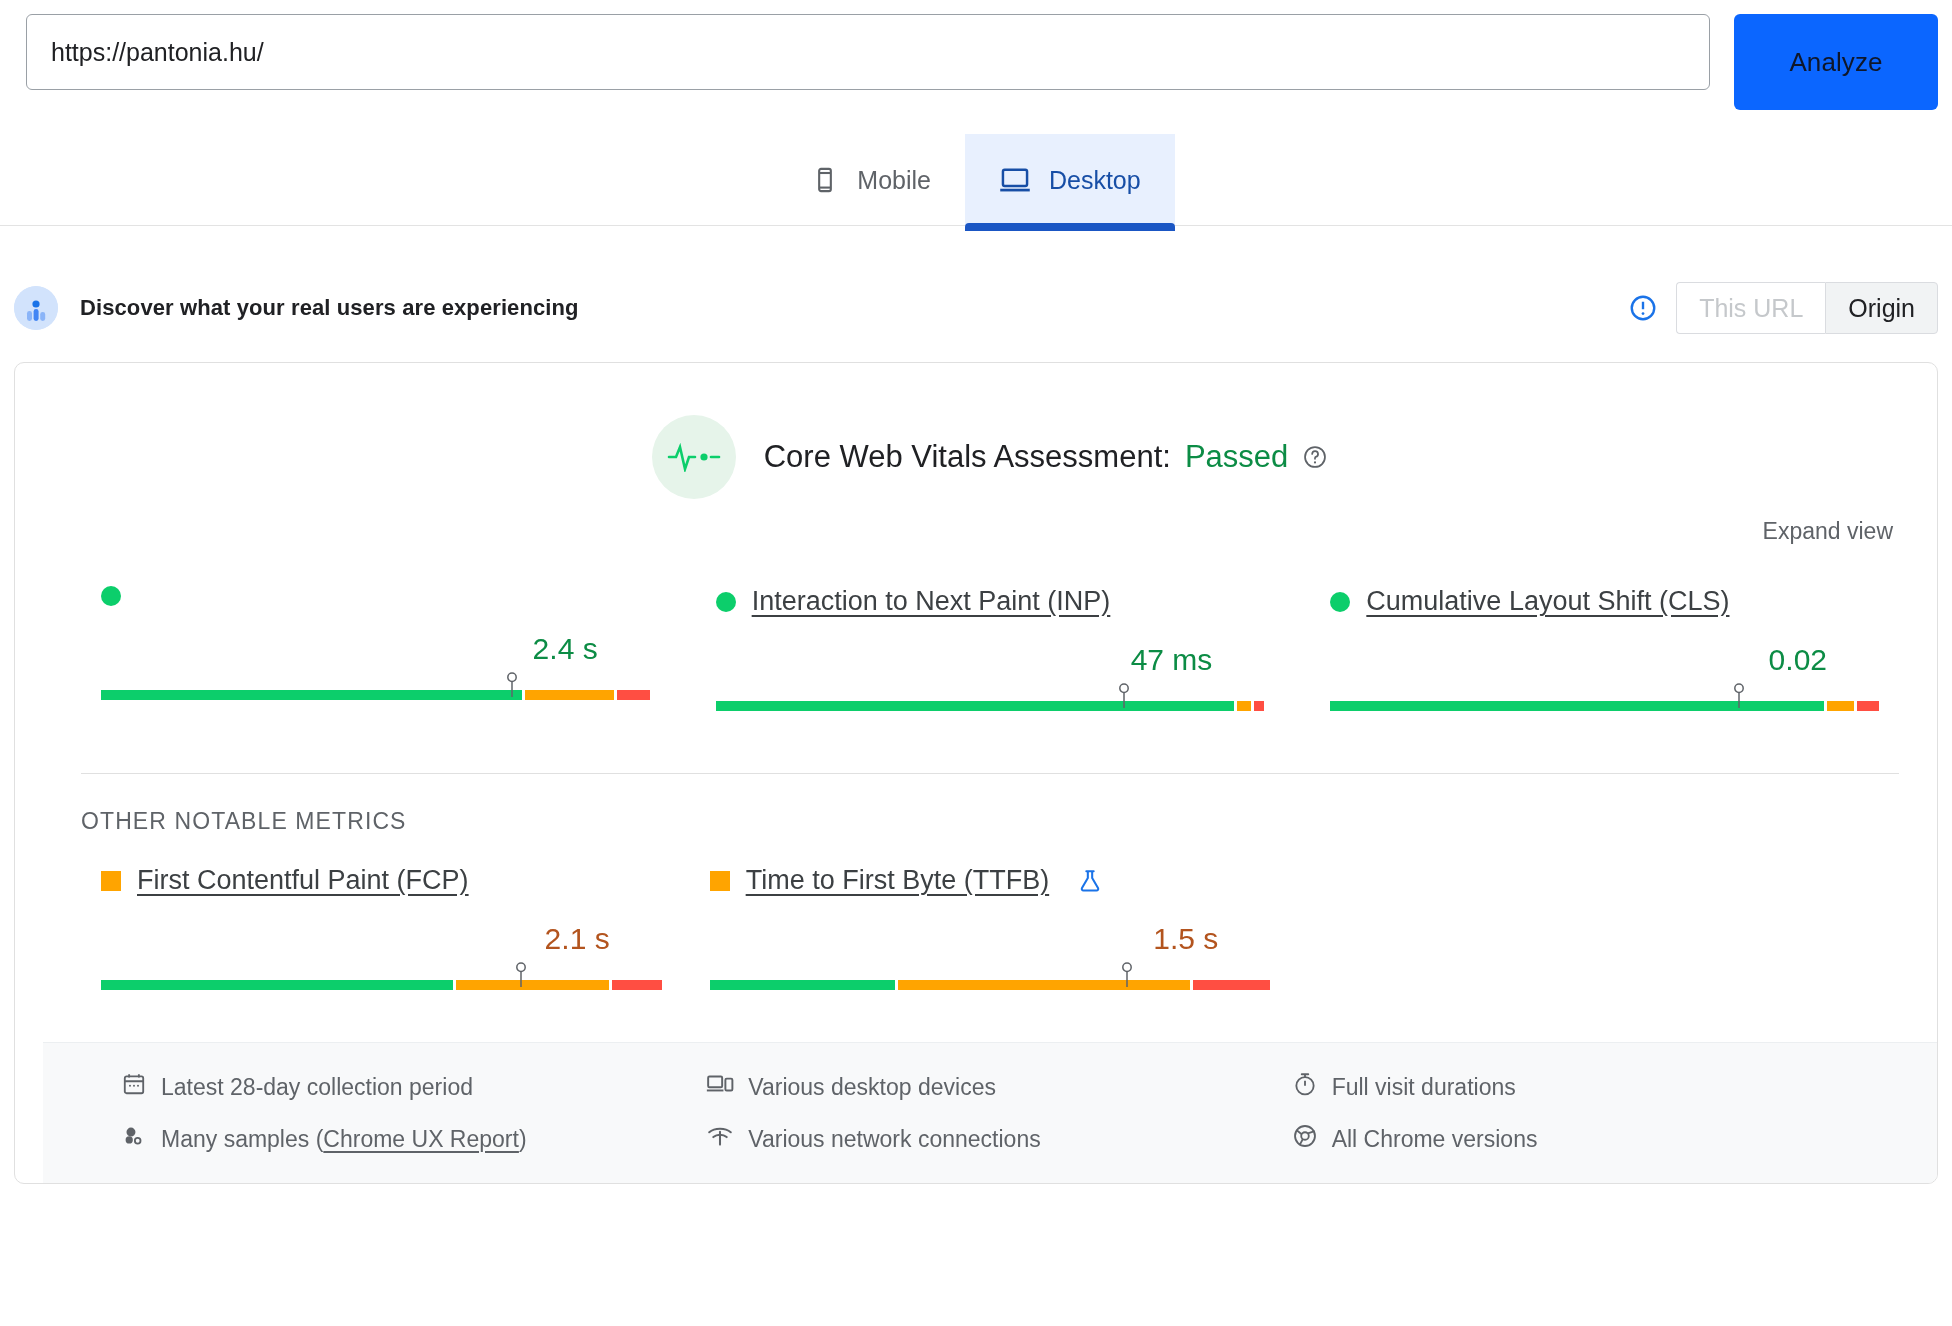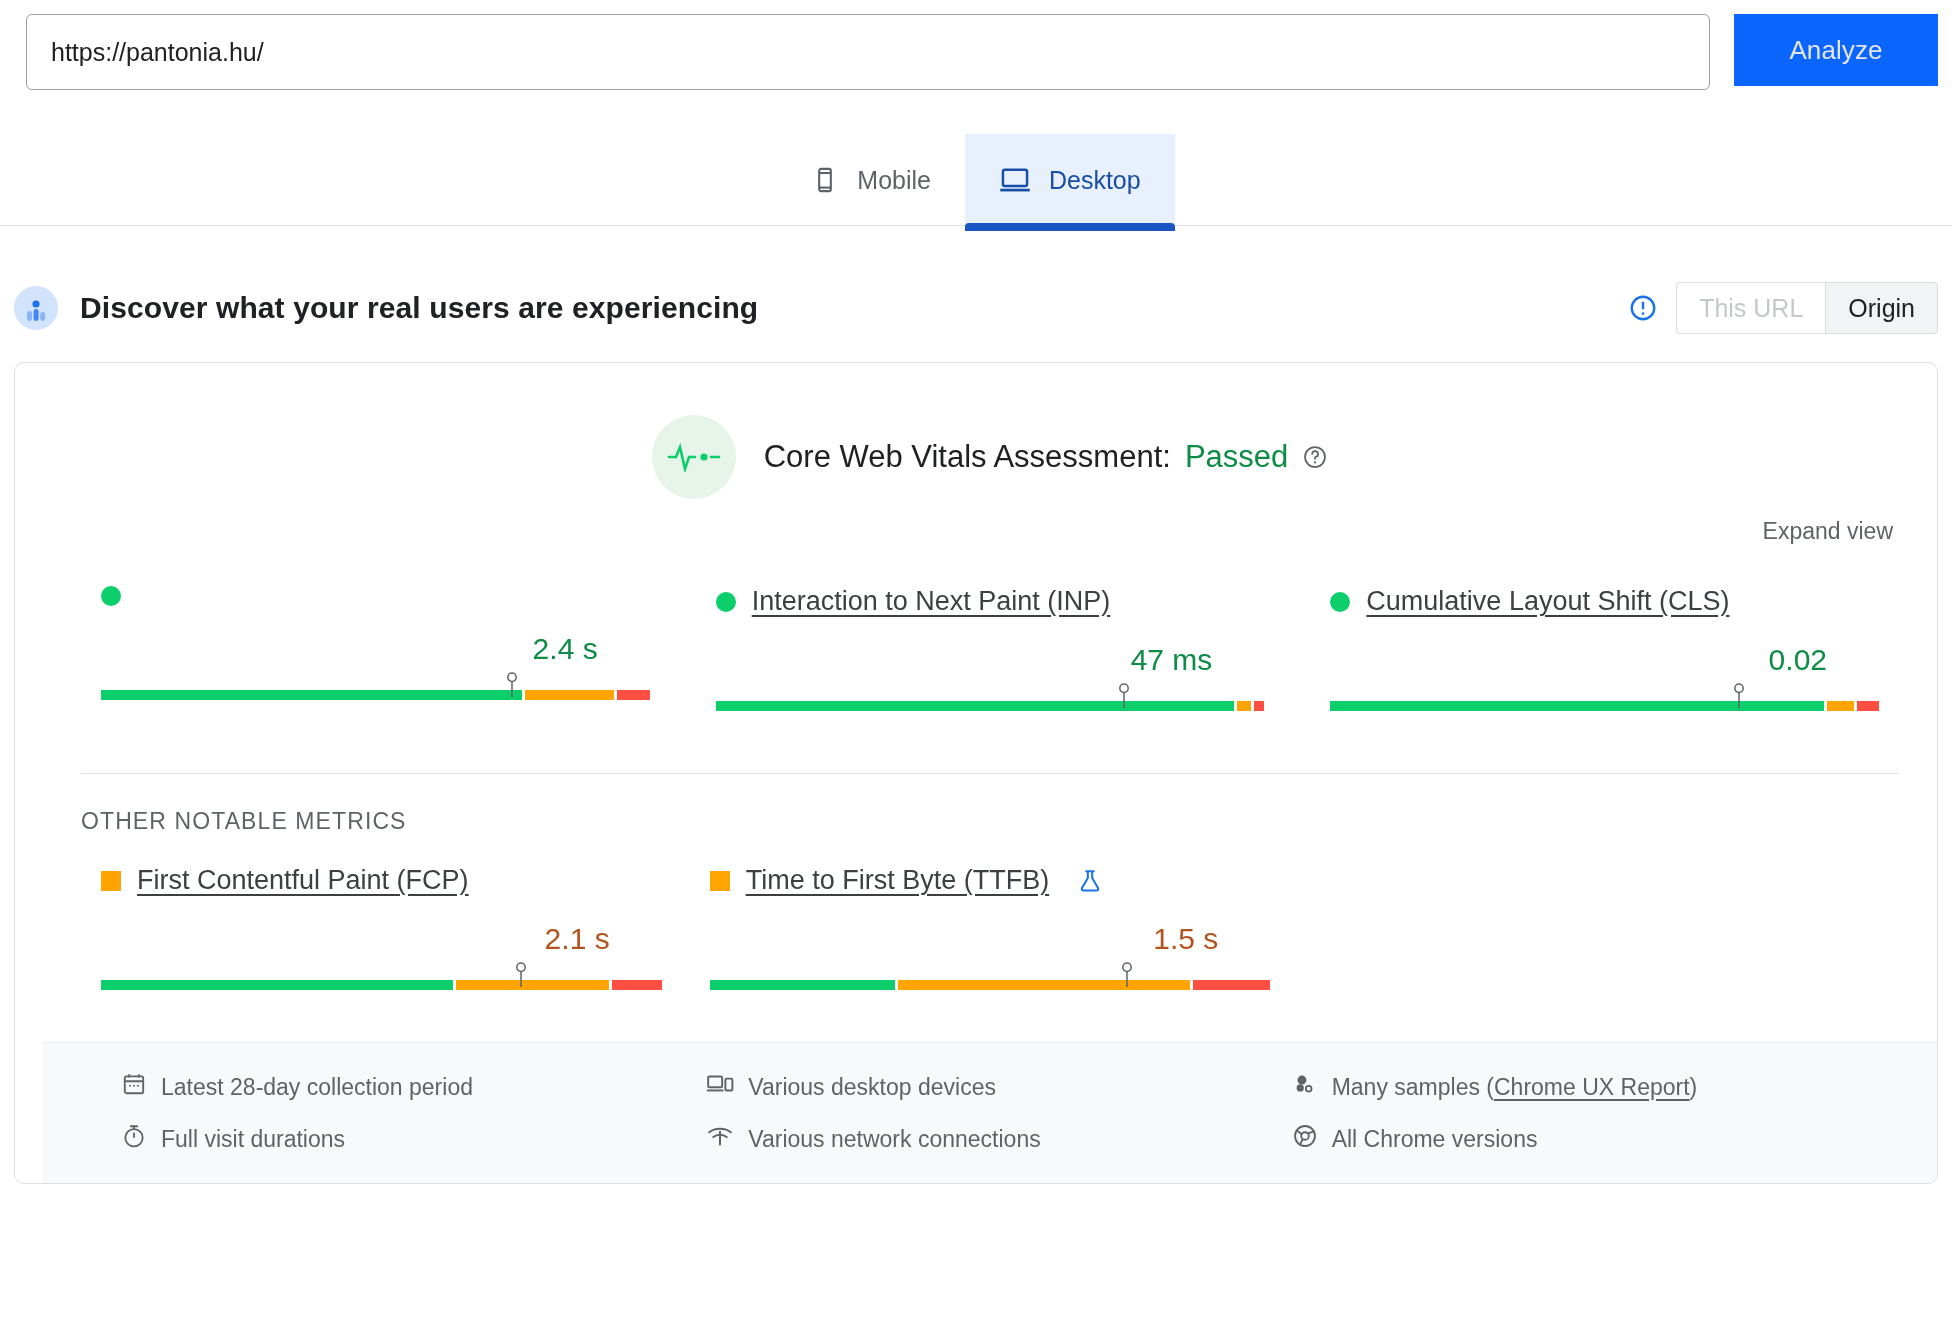--- a/index.html
+++ b/index.html
@@ -27,24 +27,24 @@
     border: 1px solid #9aa0a6;
     border-radius: 6px;
     font-size: 25px;
     color: #202124;
     padding: 0 24px;
     font-family: "Liberation Sans", sans-serif;
     background: #fff;
     outline: none;
   }
   .analyze-btn {
-    width: 204px; height: 72px;
+    width: 204px; height: 96px;
     background: #0b66ff;
-    color: #e5e5e5;
-    border: none; border-radius: 0;
+    color: #0f172a;
+    border: none; border-radius: 6px;
     font-size: 26px;
     font-family: "Liberation Sans", sans-serif;
     cursor: pointer;
     letter-spacing: .1px;
   }
 
   
   .tabs-wrap {
     display: flex; justify-content: center; align-items: flex-end;
     height: 104px;
@@ -81,21 +81,21 @@
     margin: 52px 14px 0 14px;
     height: 60px;
   }
   .discover-avatar {
     width: 44px; height: 44px; border-radius: 50%;
     background: #d2e3fc;
     display: flex; align-items: center; justify-content: center;
     margin-right: 22px; flex: none;
     overflow: hidden;
   }
-  .discover-title { font-size: 30px; color: #202124; font-weight: bold; letter-spacing: .1px; }
+  .discover-title { font-size: 22px; color: #202124; font-weight: bold; letter-spacing: .1px; }
   .discover-spacer { flex: 1 1 auto; }
   .info-badge { margin-right: 18px; display: flex; align-items: center; }
   .seg-group { display: flex; }
   .seg-btn {
     height: 52px; padding: 0 22px;
     border: 1px solid #dadce0;
     background: #ffffff;
     font-size: 25px;
     color: #3c4043;
     font-family: "Liberation Sans", sans-serif;
@@ -406,34 +406,34 @@
         <div class="foot-item">
           <span><svg width="28" height="26" viewBox="0 0 26 22" fill="none" stroke="#5f6368" stroke-width="1.8">
               <rect x="2" y="4" width="13" height="10" rx="1.2"></rect>
               <line x1="0.8" y1="17" x2="16.2" y2="17"></line>
               <rect x="18" y="6" width="6.5" height="11" rx="1.2"></rect>
             </svg></span>
           <span>Various desktop devices</span>
         </div>
         <div class="foot-item">
           <span><svg width="26" height="26" viewBox="0 0 24 24" fill="none" stroke="#5f6368" stroke-width="1.7">
-              <circle cx="9.2" cy="8.4" r="3.3" fill="#5f6368"></circle>
-              <circle cx="7.6" cy="15.6" r="2.5" fill="#5f6368"></circle>
-              <circle cx="15.4" cy="16.4" r="2.6"></circle>
-            </svg></span>
-          <span>Many samples (<span class="foot-link">Chrome UX Report</span>)</span>
-        </div>
-        <div class="foot-item">
-          <span><svg width="26" height="26" viewBox="0 0 24 24" fill="none" stroke="#5f6368" stroke-width="1.7">
               <circle cx="12" cy="13.6" r="8"></circle>
               <line x1="12" y1="9" x2="12" y2="13.6"></line>
               <line x1="9" y1="3" x2="15" y2="3" stroke-linecap="round"></line>
               <line x1="12" y1="3" x2="12" y2="5.6"></line>
             </svg></span>
           <span>Full visit durations</span>
+        </div>
+        <div class="foot-item">
+          <span><svg width="26" height="26" viewBox="0 0 24 24" fill="none" stroke="#5f6368" stroke-width="1.7">
+              <circle cx="9.2" cy="8.4" r="3.3" fill="#5f6368"></circle>
+              <circle cx="7.6" cy="15.6" r="2.5" fill="#5f6368"></circle>
+              <circle cx="15.4" cy="16.4" r="2.6"></circle>
+            </svg></span>
+          <span>Many samples (<span class="foot-link">Chrome UX Report</span>)</span>
         </div>
         <div class="foot-item">
           <span><svg width="28" height="26" viewBox="0 0 26 24" fill="none" stroke="#5f6368" stroke-width="1.9" stroke-linecap="round">
               <path d="M3 8.5c5-4.4 15-4.4 20 0"></path>
               <path d="M6.8 13c3.4-2.9 9-2.9 12.4 0"></path>
               <line x1="13" y1="8" x2="13" y2="20"></line>
             </svg></span>
           <span>Various network connections</span>
         </div>
         <div class="foot-item">

